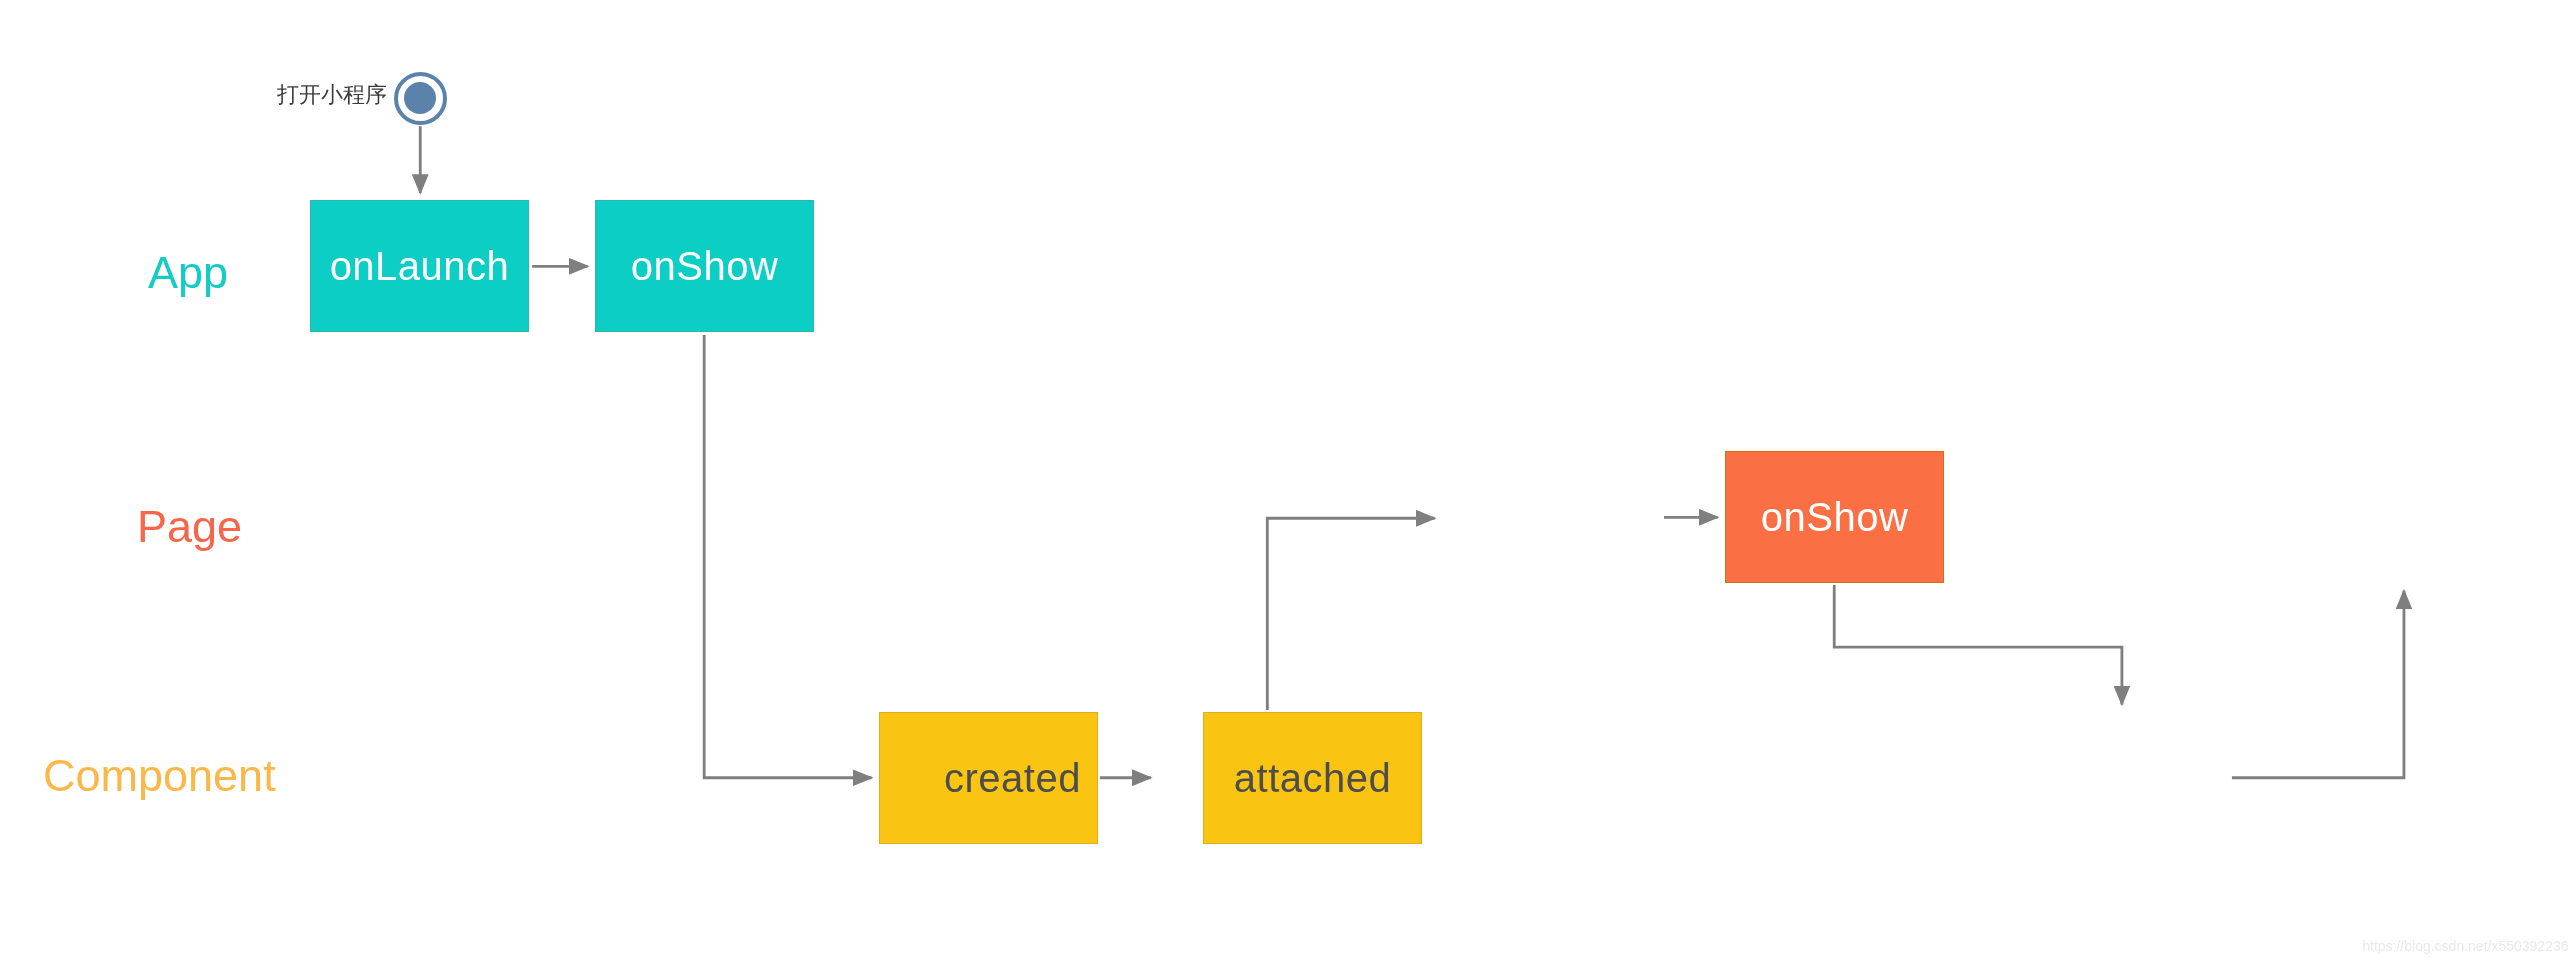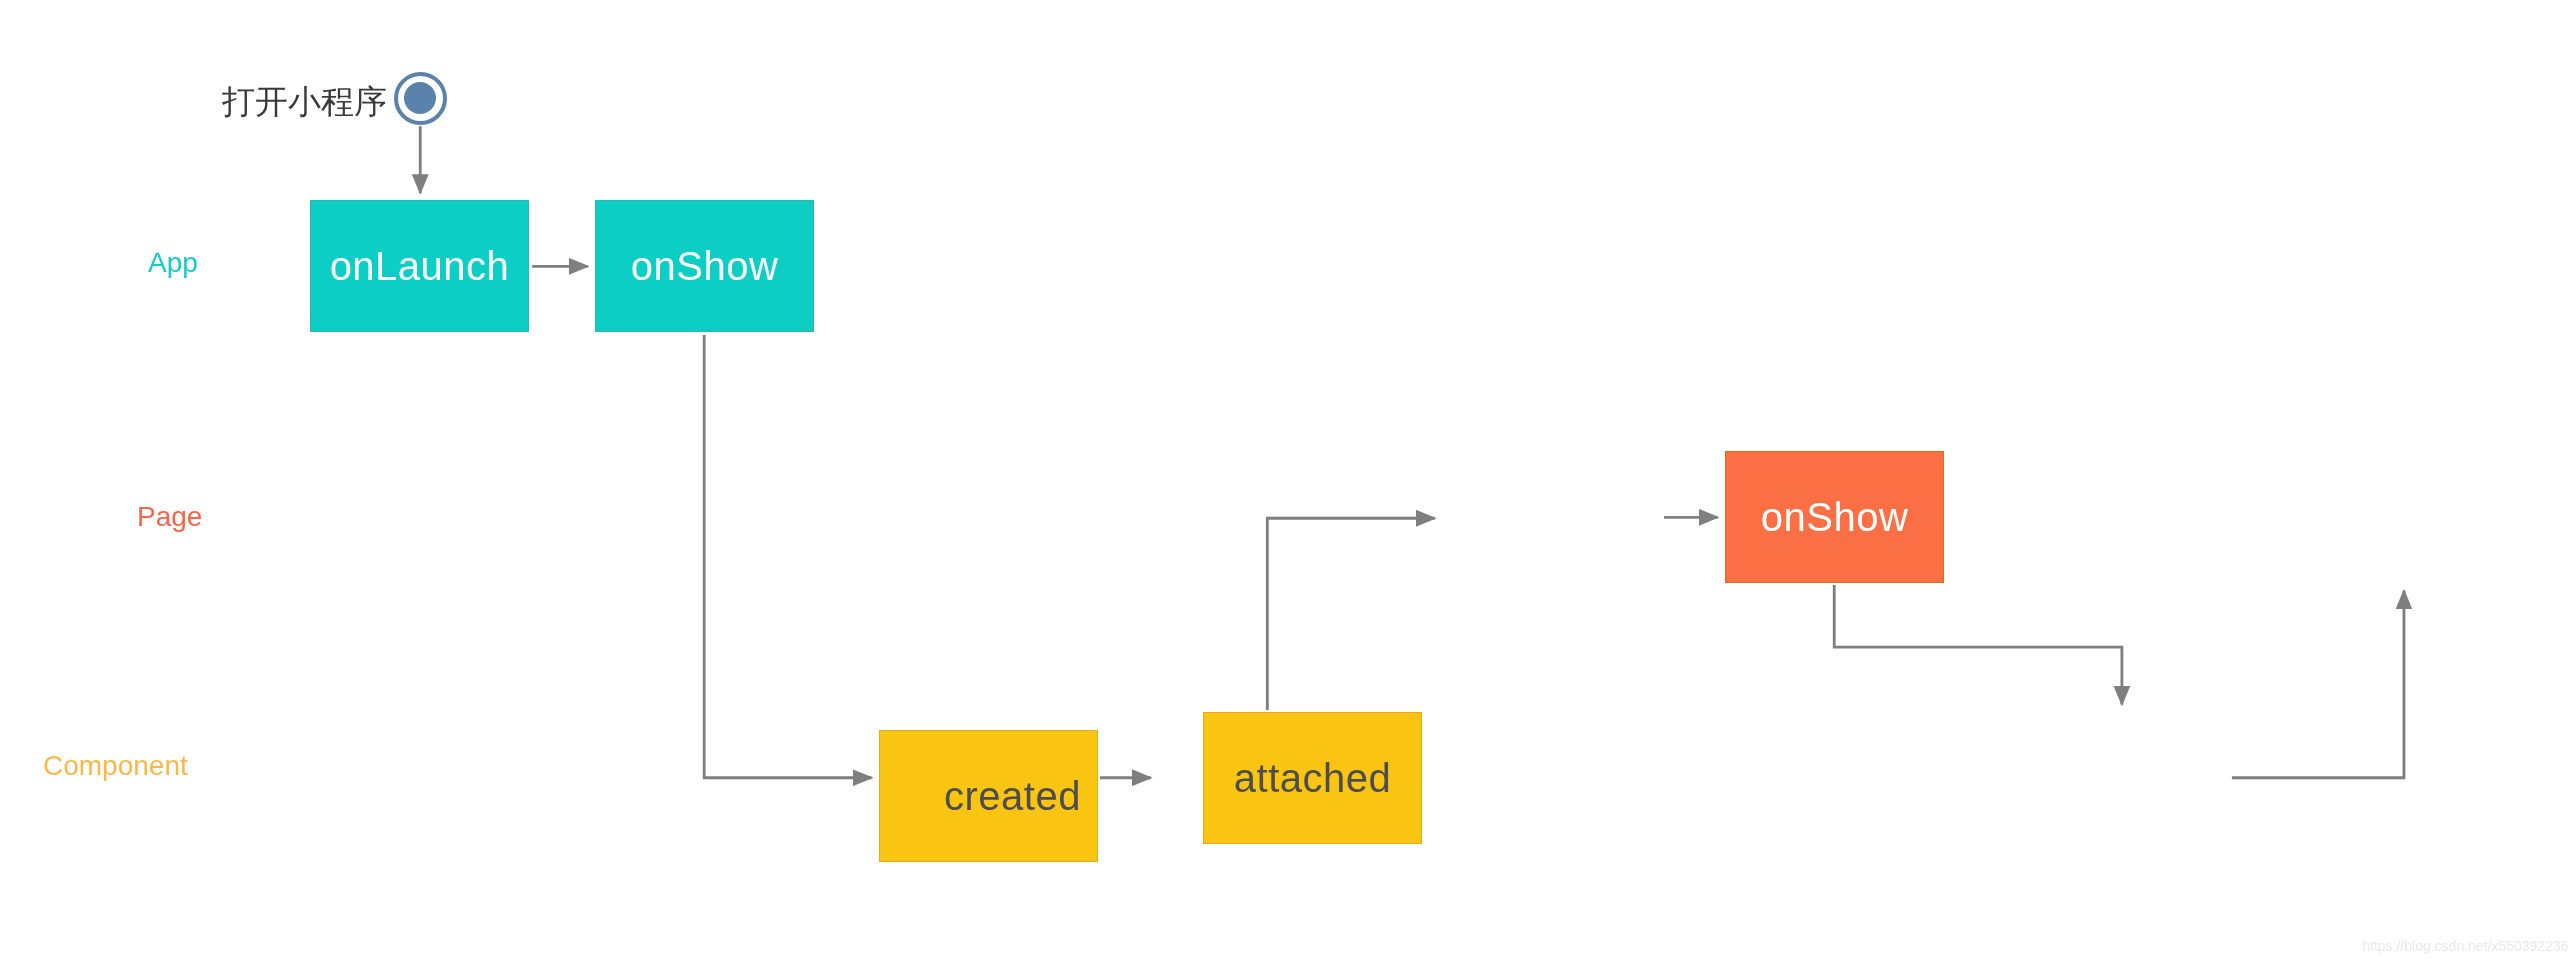--- a/index.html
+++ b/index.html
@@ -42,34 +42,34 @@
     color: var(--node-text-light, #ffffff);
   }
   .node.yellow {
     background: var(--yellow-fill, #f9c412);
     border: 1.9px solid var(--yellow-border, #dfad1e);
     color: var(--yellow-text, #4d4d4d);
   }
   
   .row-label {
     position: absolute;
-    font-size: 28px;
+    font-size: 45px;
     white-space: nowrap;
     text-align: right;
   }
   #row-label-app       { left: 148px; top: 247px; color: var(--app-label, #14ccc3); }
   #row-label-page      { left: 137px; top: 501px; color: var(--page-label, #f7664b); }
   #row-label-component { left: 43px;  top: 750px; color: var(--component-label, #fab848); }
   
   #start-label {
     position: absolute;
     left: 150px; top: 80px;
     width: 237px;
     text-align: right;
-    font-size: 33px;
+    font-size: 22px;
     color: var(--start-text, #3a3a3a);
     white-space: nowrap;
   }
   #start-circle {
     position: absolute;
     left: 394px; top: 72px;
     width: 53px; height: 53px;
     box-sizing: border-box;
     border: 4.7px solid var(--start-circle, #5b82ab);
     border-radius: 50%;
@@ -89,21 +89,21 @@
     font-size: 14px;
     color: var(--watermark-text, #e9e9e9);
     white-space: nowrap;
   }
   
   #node-app-onlaunch  { left: 310px;  top: 200px; }
   #node-app-onshow    { left: 595px;  top: 200px; }
   #node-page-onload   { left: 1442px; top: 451px; }
   #node-page-onshow   { left: 1725px; top: 451px; }
   #node-page-onready  { left: 2295px; top: 451px; }
-  #node-comp-created  { left: 879px;  top: 730px; padding-left: 48px; }
+  #node-comp-created  { left: 879px;  top: 712px; padding-left: 48px; }
   #node-comp-attached { left: 1203px; top: 712px; }
   #node-comp-ready    { left: 2013px; top: 712px; }
 </style>
 </head>
 <body>
 
 <div id="stage">
 
   <svg id="edges" viewBox="0 0 2740 1027" xmlns="http://www.w3.org/2000/svg">
     <defs>

